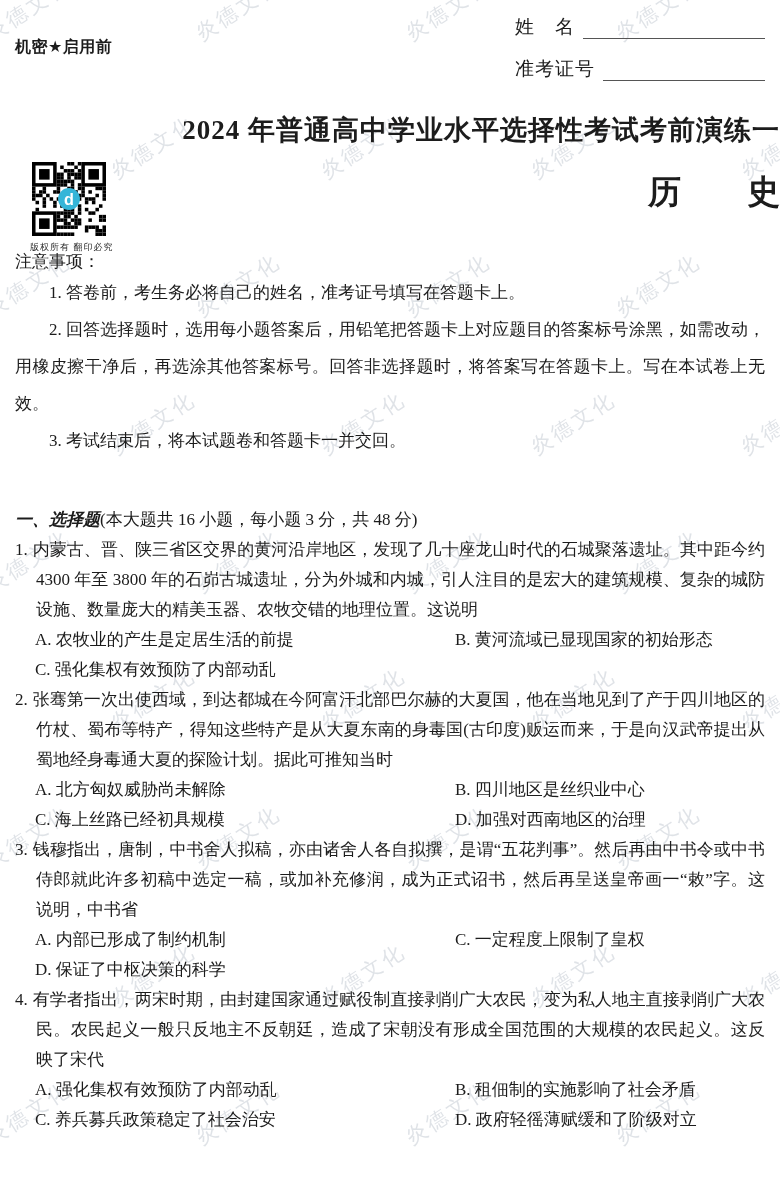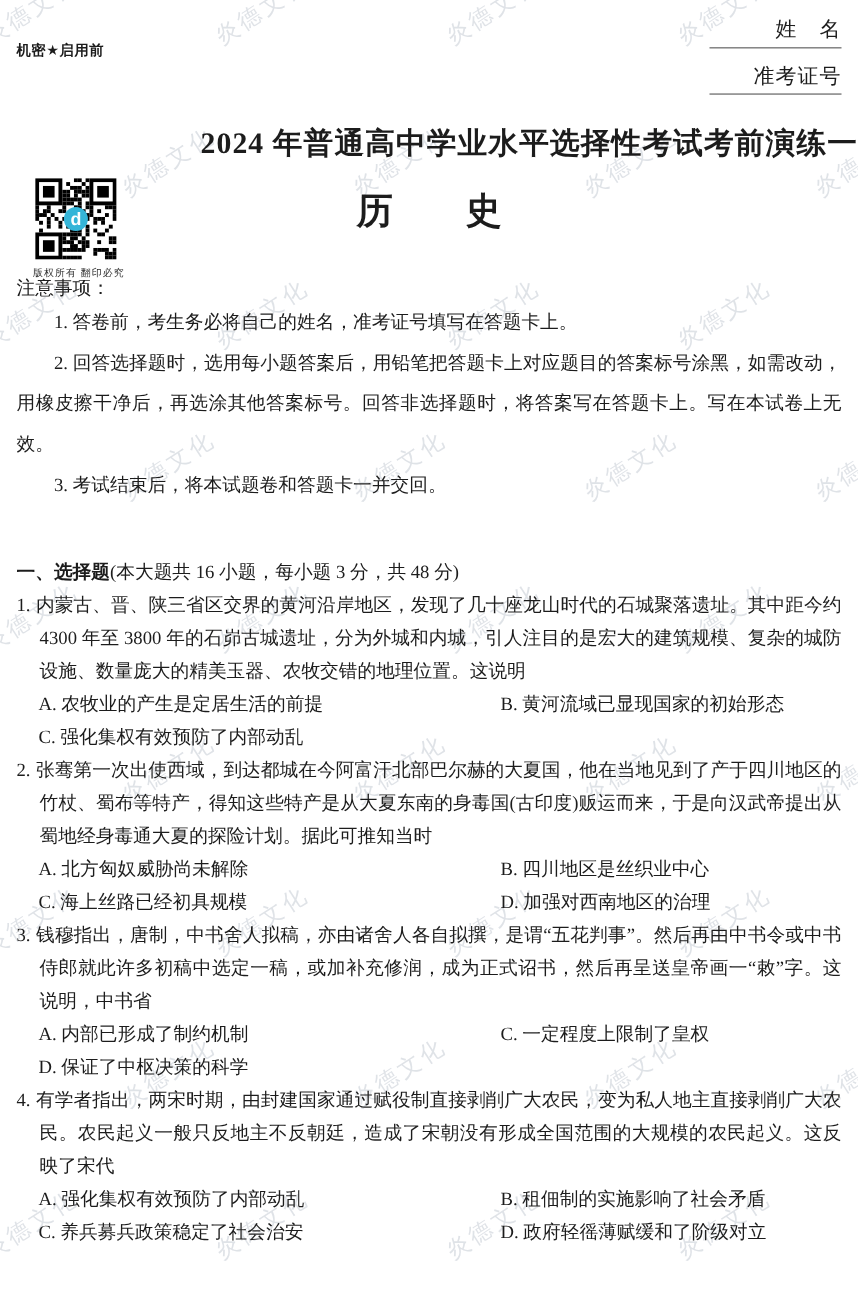--- a/index.html
+++ b/index.html
@@ -14,46 +14,46 @@
   .wm {
     position:absolute; font-family:"Liberation Sans","DejaVu Sans",sans-serif;
     font-size:21px; letter-spacing:3px; color:#aeb6c2; opacity:0.38;
     transform:rotate(-33deg); white-space:nowrap; user-select:none;
   }
   
   .content { position:relative; z-index:1; }
   .confidential {
     position:absolute; top:37px; left:15px;
     font-family:"Liberation Sans","DejaVu Sans",sans-serif;
-    font-weight:bold; font-size:13px; letter-spacing:0.5px;
+    font-weight:bold; font-size:16px; letter-spacing:0.5px;
   }
   .fill-block { position:absolute; top:14px; left:515px; width:250px; font-size:19px; }
-  .fill-row { display:flex; align-items:flex-end; height:30px; margin-bottom:12px;flex-direction:column; }
+  .fill-row { display:flex; height:30px; margin-bottom:12px; }
   .fill-label { white-space:nowrap; letter-spacing:1px; }
   .fill-line { flex:1; border-bottom:1.5px solid #555; height:24px; margin-left:8px; min-width:120px; }
   .main-title {
     position:absolute; top:112px; left:0; right:0; text-align:right;
     font-size:27px; font-weight:bold; letter-spacing:1px;
   }
   .qr-block { position:absolute; top:162px; left:30px; width:78px; text-align:center; }
   .qr-caption { font-size:9px; margin-top:1px; letter-spacing:1px; color:#2a2a2a;
     font-family:"Liberation Sans","DejaVu Sans",sans-serif; white-space:nowrap; }
   .subject-title {
-    position:absolute; top:170px; left:0; right:0; text-align:center;
+    position:absolute; top:170px; left:0; right:0; text-align:right;
     font-size:33px; font-weight:bold;
   }
   .body-flow { position:absolute; top:250px; left:15px; right:15px; }
   .notice-head {
     font-family:"Liberation Sans","DejaVu Sans",sans-serif;
     font-weight:normal; font-size:17px; line-height:24px;
   }
   .notices p { margin:0; text-indent:2em; font-size:17px; line-height:37px; text-align:justify; }
   .section-head { margin-top:46px; font-size:17px; line-height:30px; }
   .section-head .bold-part {
-    font-family:"Liberation Sans","DejaVu Sans",sans-serif; font-weight:bold;
+    font-family:"Liberation Sans","DejaVu Sans",sans-serif; font-weight:bold;font-style:italic;
   }
   .question { font-size:17px; line-height:30px; }
   .q-stem { padding-left:21px; text-indent:-21px; text-align:justify; }
   .q-num { padding-right:5px; }
   .options { display:grid; grid-template-columns:420px 1fr; padding-left:20px; }
 </style>
 </head>
 <body>
 
 <div class="page">

